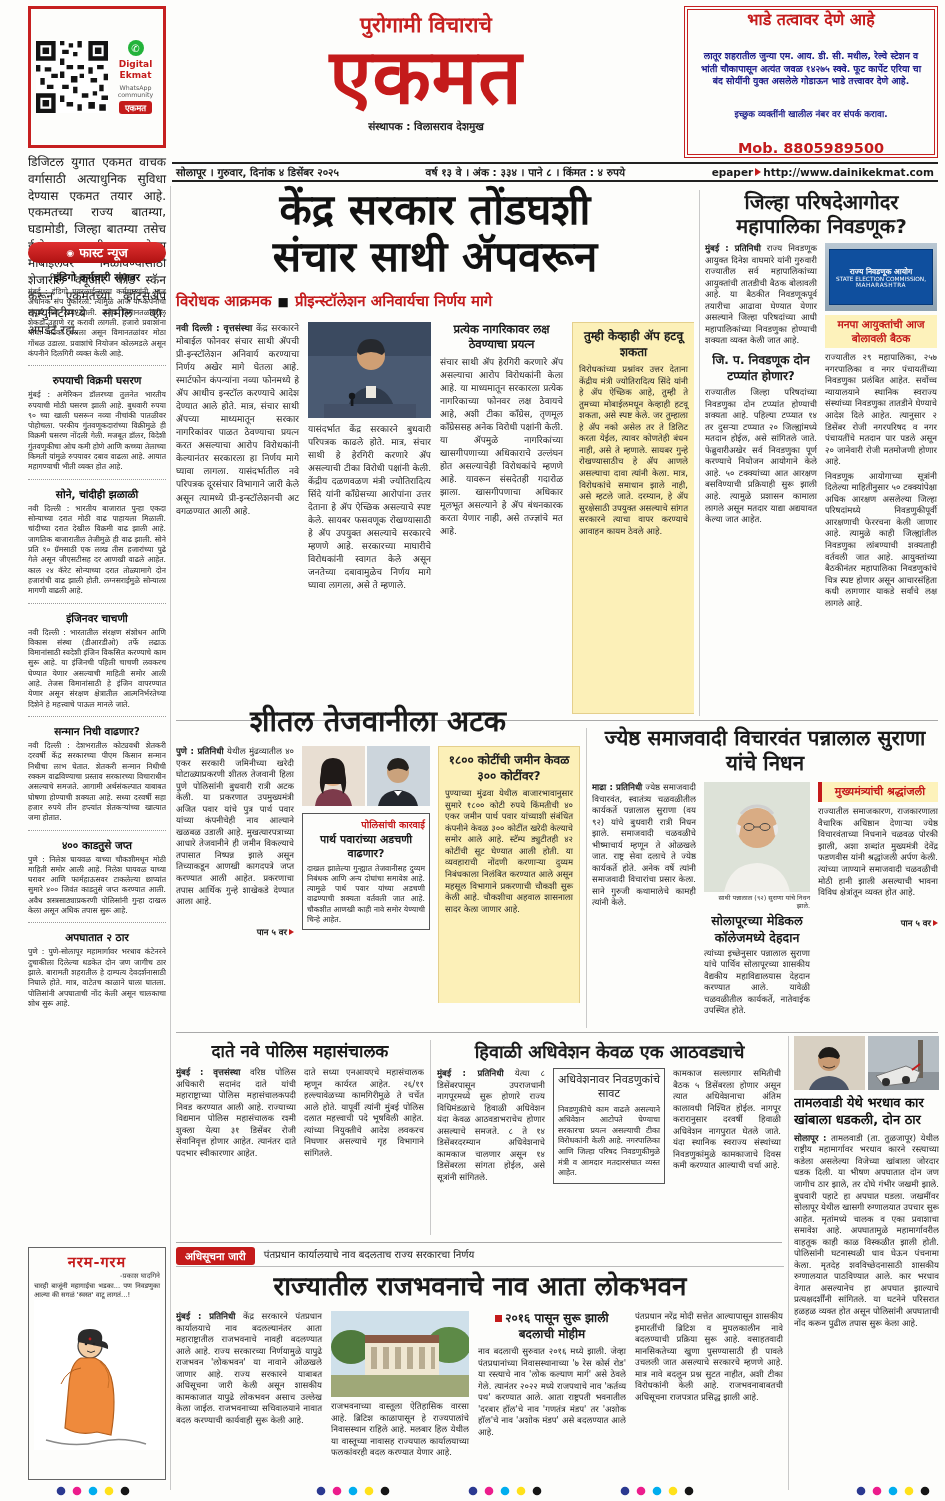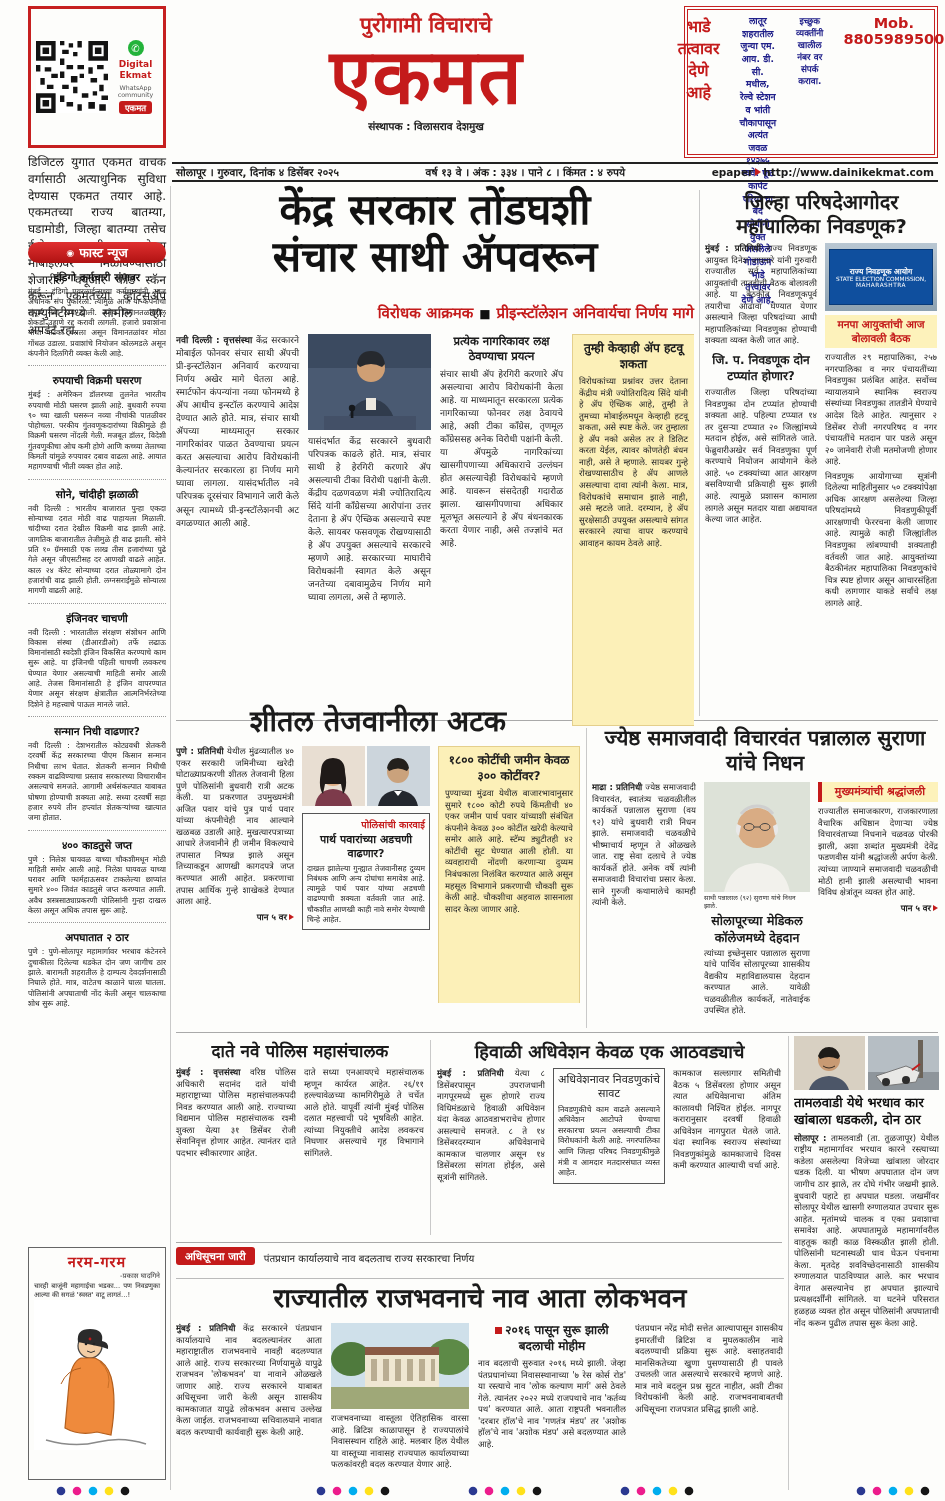--- a/index.html
+++ b/index.html
@@ -22,21 +22,21 @@
 .qrtitle{color:#c41b1b;font-weight:bold;font-size:9px;text-align:center;line-height:1.2}
 .qrsub{font-size:6.3px;color:#555;text-align:center}
 .qrbrand{background:#c41b1b;color:#fff;font-weight:bold;font-size:8.5px;padding:1px 6px;border-radius:3px}
 .qrcaption{left:28px;top:154px;width:138px;height:84px;font-size:12px;line-height:1.4;
   text-align:justify;color:#161616}
 .masthead{left:172px;top:10px;width:508px;text-align:center}
 .mh-tag{font-size:21px;font-weight:bold;color:#c62020}
 .mh-title{font-size:76px;font-weight:bold;color:#c41b1b;line-height:1.02;letter-spacing:1px}
 .mh-founder{font-size:10.5px;color:#222;margin-top:3px;font-weight:bold}
 .adbox{left:684px;top:6px;width:254px;height:152px;border:4px double #c62020;padding:5px 7px;
-  display:flex;flex-direction:row;gap:20px;text-align:center;justify-content:center}
+  display:flex;flex-direction:column;gap:20px;text-align:center;justify-content:center}
 .ad-t{color:#c41b1b;font-weight:bold;font-size:16px}
 .ad-b{font-size:9.2px;line-height:1.38;color:#20208a;font-weight:bold}
 .ad-c{font-size:8.8px;color:#20208a;font-weight:bold}
 .ad-m{color:#c41b1b;font-weight:bold;font-size:14.5px}
 .datebar{left:172px;top:162px;width:766px;height:20px;display:flex;justify-content:space-between;
   align-items:center;font-size:10.5px;font-weight:bold;border-top:2px solid #222;
   border-bottom:2px solid #222;padding:0 4px}
 .tri{width:0;height:0;border-left:6px solid #c41b1b;border-top:4px solid transparent;
   border-bottom:4px solid transparent;display:inline-block;margin:0 2px}
 
@@ -52,21 +52,21 @@
 .ct-box{left:28px;top:1247px;width:138px;height:233px;border:1.5px solid #666;
   padding:3px 5px;overflow:hidden}
 .ct-head{color:#c41b1b;font-weight:bold;font-size:14.5px;text-align:center;letter-spacing:1px}
 .ct-credit{font-size:7px;text-align:right;color:#333}
 .ct-dia{font-size:6.8px;line-height:1.35;color:#222;margin-top:2px;text-align:justify}
 .ct-art{width:100%;height:150px;display:block}
 
 
 .lead{left:176px;top:186px;width:518px}
 .lead-h{font-size:42px;font-weight:bold;text-align:center;line-height:1.13;color:#121212}
-.kicker{margin-top:21px;font-size:15px;font-weight:bold;color:#c41b1b;text-align:right}
+.kicker{margin-top:9px;font-size:15px;font-weight:bold;color:#c41b1b;text-align:left}
 .kicker .kb{color:#111;margin:0 6px;font-size:12px}
 .lead-cols{display:flex;gap:9px;margin-top:12px;height:392px;overflow:hidden}
 .lcol{width:123px;flex:none}
 .lead-bt{font-size:9px;line-height:1.45}
 .lead-photo{width:123px;height:96px;display:block;margin-bottom:5px}
 .csub{font-weight:bold;font-size:11.5px;line-height:1.3;text-align:center;margin-bottom:4px}
 .ybox{background:#fcf0b8;border:1px solid #e4cf8c;padding:6px;height:100%}
 .yt{font-weight:bold;font-size:12px;text-align:center;line-height:1.3;margin-bottom:4px}
 
 
@@ -89,30 +89,30 @@
 .sh-h{font-size:29px;font-weight:bold;text-align:center;margin-bottom:7px}
 .sh-cols{display:flex;gap:8px;height:258px;overflow:hidden}
 .shA{width:118px;flex:none}.shB{width:128px;flex:none}.shC{width:142px;flex:none}
 .sh-photos{display:flex;gap:2px}
 .sh-photos svg{width:63px;height:60px;display:block}
 .sh-box{border:1.5px solid #555;padding:4px;margin-top:7px}
 .sh-box .k{color:#c41b1b;font-weight:bold;font-size:9.5px;text-align:right}
 .sh-box .t{font-weight:bold;font-size:11px;text-align:center;line-height:1.25;margin:2px 0 3px}
 .sh-box .bt{font-size:7.6px}
 .ybox2{background:#fcf0b8;border:1px solid #e4cf8c;padding:6px;height:100%}
-.more{display:block;text-align:right;font-weight:bold;font-size:8.5px;margin-top:3px}
+.more{display:block;text-align:right;font-weight:bold;font-size:8.5px;margin-top:18px}
 .marr{display:inline-block;width:0;height:0;border-left:5px solid #c41b1b;
   border-top:3.5px solid transparent;border-bottom:3.5px solid transparent;margin-left:2px}
 
 .surana{left:592px;top:726px;width:346px;height:303px;overflow:hidden}
 .su-h{font-size:20.5px;font-weight:bold;text-align:center;line-height:1.22;margin-bottom:6px}
 .su-cols{display:flex;gap:8px;height:242px;overflow:hidden}
 .suA{width:104px;flex:none}.suB{width:106px;flex:none}.suC{width:120px;flex:none}
 .su-photo{width:106px;height:110px;display:block}
-.su-cap{font-size:6.5px;text-align:left;color:#333;margin:2px 0 3px;line-height:1.25}
+.su-cap{font-size:6.5px;text-align:right;color:#333;margin:2px 0 3px;line-height:1.25}
 .su-sub{font-weight:bold;font-size:12.5px;line-height:1.3;text-align:center;margin:3px 0 2px}
 .cm{background:#fdf2bb;border-left:4px solid #c41b1b;color:#c41b1b;font-weight:bold;
   font-size:11px;line-height:1.3;padding:3px 4px;margin-bottom:4px;text-align:center}
 
 
 .dgp{left:176px;top:1039px;width:248px;height:197px;overflow:hidden}
 .dgp-h{font-size:17px;font-weight:bold;text-align:center;margin-bottom:5px}
 .dgp-cols{display:flex;gap:8px;height:165px;overflow:hidden}
 .dgp-col{width:120px;flex:none}
 .hiwali{left:437px;top:1039px;width:345px;height:197px;overflow:hidden}
@@ -122,21 +122,21 @@
 .hw-box{border:1.5px solid #555;padding:4px}
 .hw-box .t{font-weight:normal;font-size:11px;text-align:center;line-height:1.3;margin-bottom:3px}
 .hw-box .bt{font-size:7.8px}
 .tamal{left:794px;top:1036px;width:145px;height:454px;overflow:hidden}
 .tw-photos{display:flex;gap:3px}
 .tw-photos svg{width:71px;height:54px;display:block}
 .tw-h{font-weight:bold;font-size:13px;line-height:1.3;margin:5px 0 4px;color:#101010}
 
 
 .rajb{left:176px;top:1247px;width:608px;height:242px;overflow:hidden}
-.rb-notice{display:flex;align-items:flex-end;gap:9px;border-bottom:1px solid #bbb;padding-bottom:13px}
+.rb-notice{display:flex;align-items:flex-start;gap:9px;border-bottom:1px solid #bbb;padding-bottom:1px}
 .rb-label{background:#c41b1b;color:#fff;font-weight:bold;font-size:10.5px;padding:2px 9px;border-radius:3px}
 .rb-ntext{font-weight:normal;font-size:10px}
 .rb-h{font-size:26px;font-weight:bold;text-align:center;margin-top:0}
 .rb-cols{display:flex;gap:9px;margin-top:8px;height:176px;overflow:hidden}
 .rbA{width:146px;flex:none}.rbB{width:138px;flex:none}.rbC{width:148px;flex:none}.rbD{width:148px;flex:none}
 .rb-photo{width:138px;height:86px;display:block;margin-bottom:4px}
 .rb-sub{font-weight:bold;font-size:12px;line-height:1.3;text-align:center;margin-bottom:4px}
 .sq{display:inline-block;width:7px;height:7px;background:#c41b1b;margin-right:3px}
 
 

